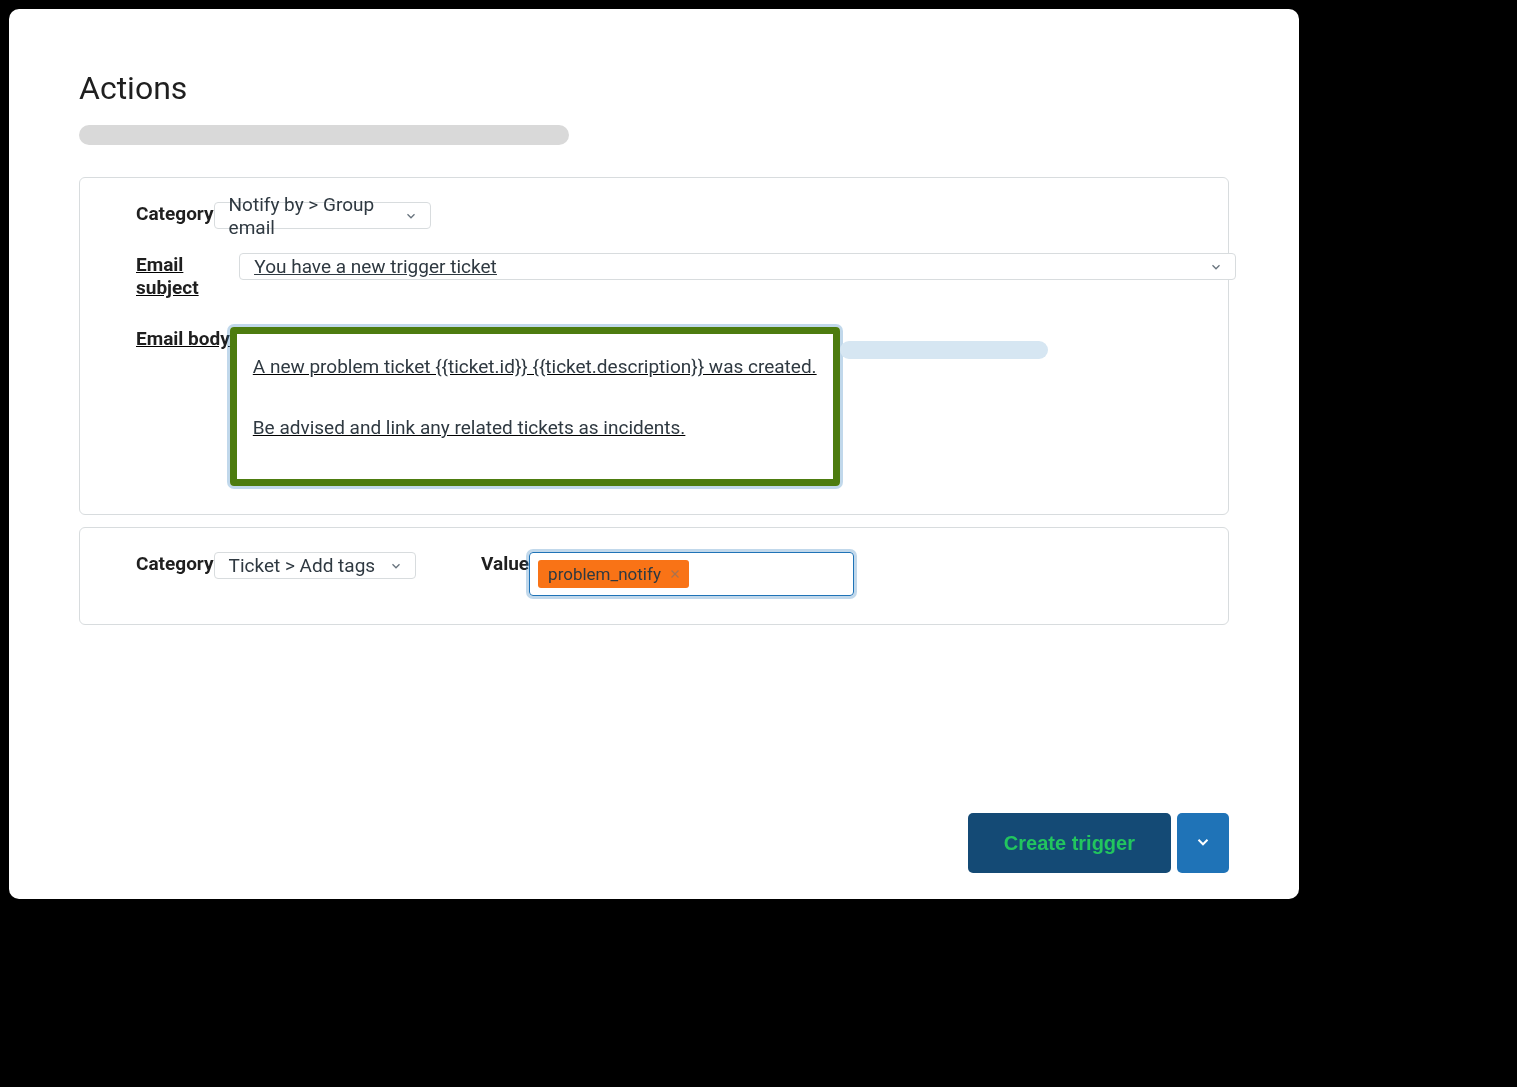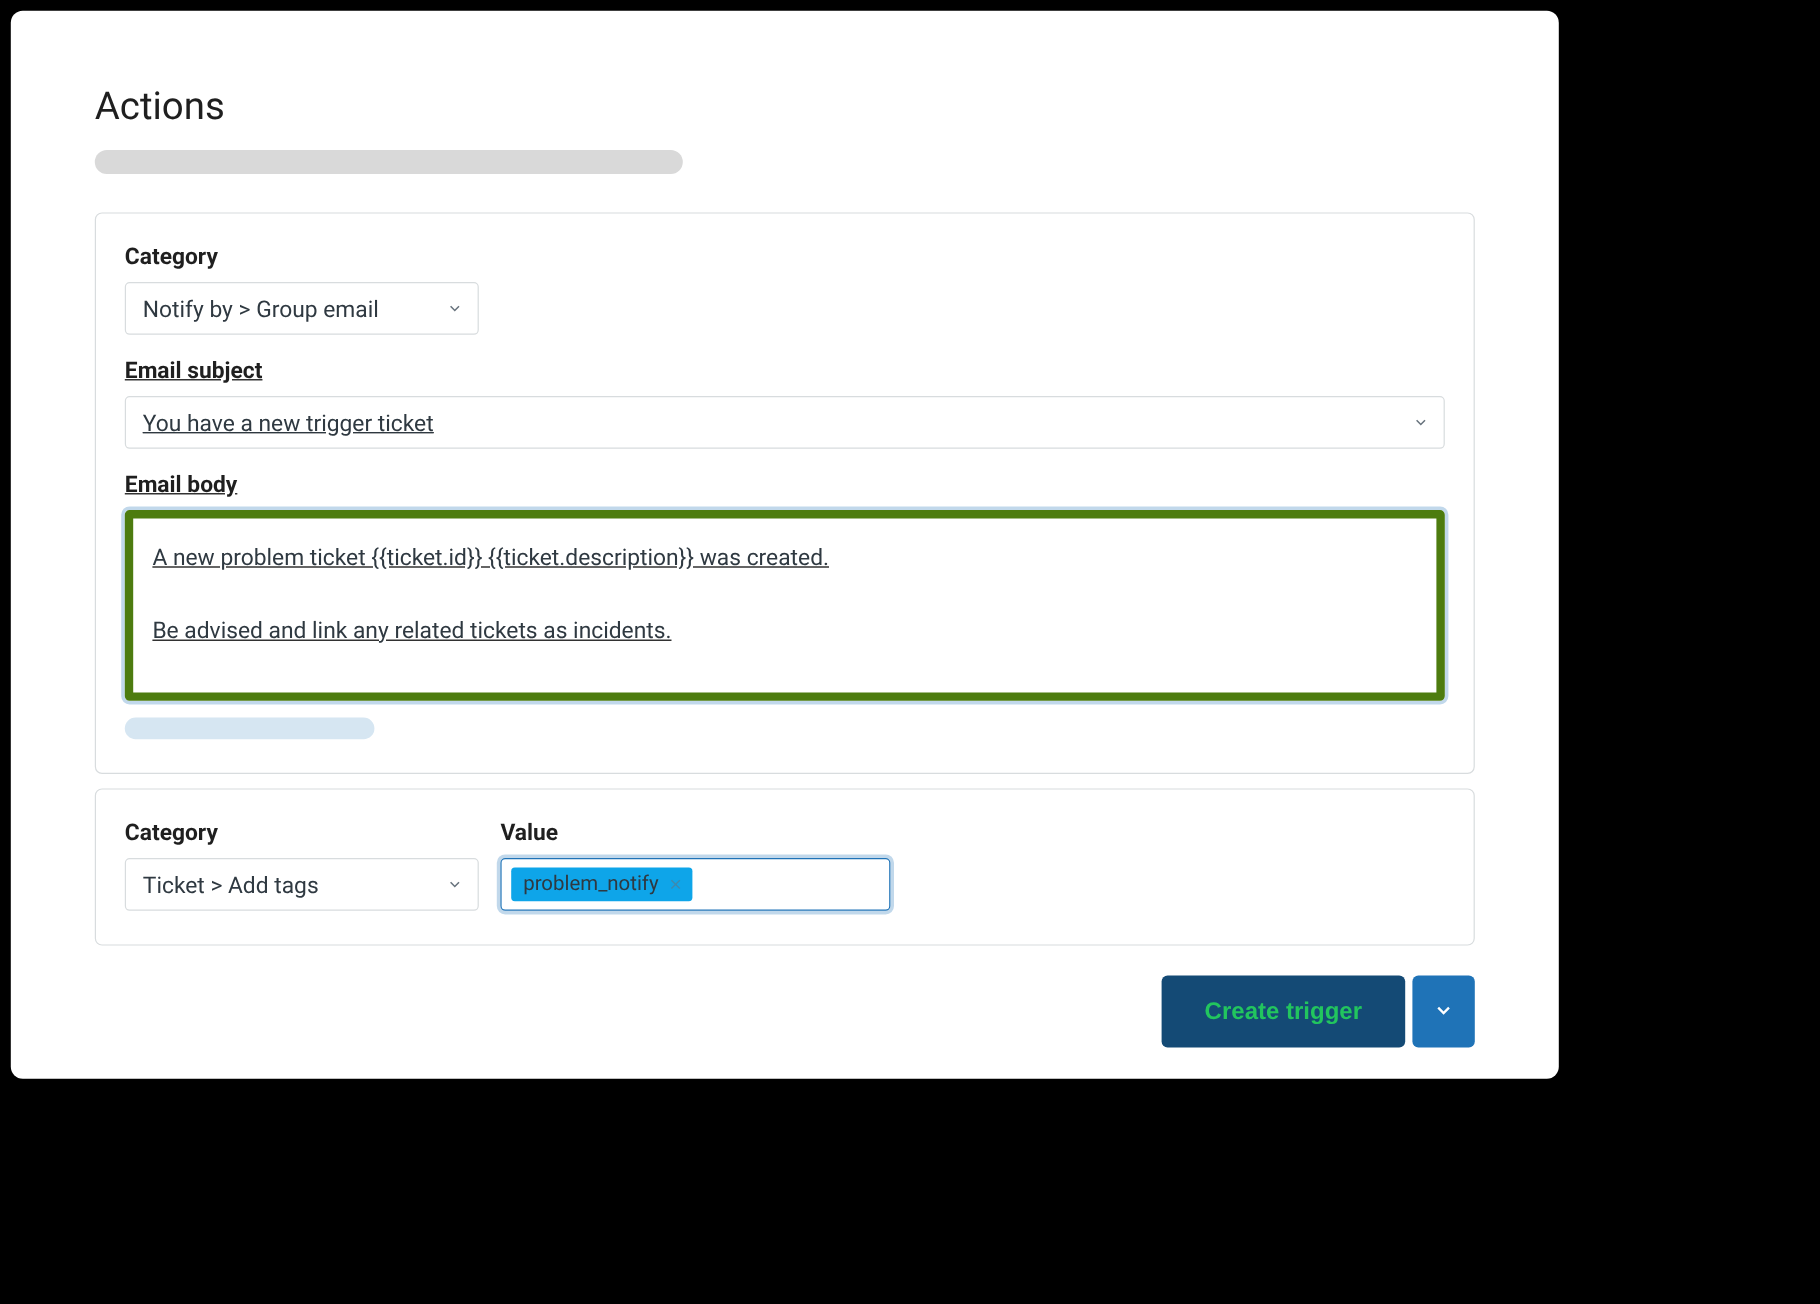--- a/index.html
+++ b/index.html
@@ -50,31 +50,31 @@
     padding: 24px 24px 28px 24px;
     margin-bottom: 12px;
   }
   .row {
     display: flex;
     gap: 18px;
     margin-bottom: 18px;
   }
   .field {
     display: flex;
-    flex-direction: column;
+    margin-left: 32px;
   }
   .field-label {
     font-size: 19px;
     font-weight: 700;
     color: #1f1f1f;
     margin-bottom: 10px;
   }
   .select {
     position: relative;
-    height: 44px;
+    height: 27px;
     border: 1px solid #d8dcde;
     border-radius: 4px;
     background: #fff;
     display: flex;
     align-items: center;
     padding: 0 40px 0 14px;
     font-size: 19px;
     color: #2f3941;
     cursor: pointer;
   }
@@ -112,21 +112,21 @@
     height: 44px;
     border: 1px solid #1f73b7;
     box-shadow: 0 0 0 3px rgba(31,115,183,0.28);
     border-radius: 4px;
     display: flex;
     align-items: center;
     padding: 0 8px;
     width: 325px;
   }
   .tag-chip {
-    background: #0ea5e9;
+    background: #f97316;
     border-radius: 3px;
     padding: 4px 8px 4px 10px;
     display: flex;
     align-items: center;
     gap: 8px;
     font-size: 17px;
     color: #2f3941;
   }
   .tag-x {
     width: 12px;

